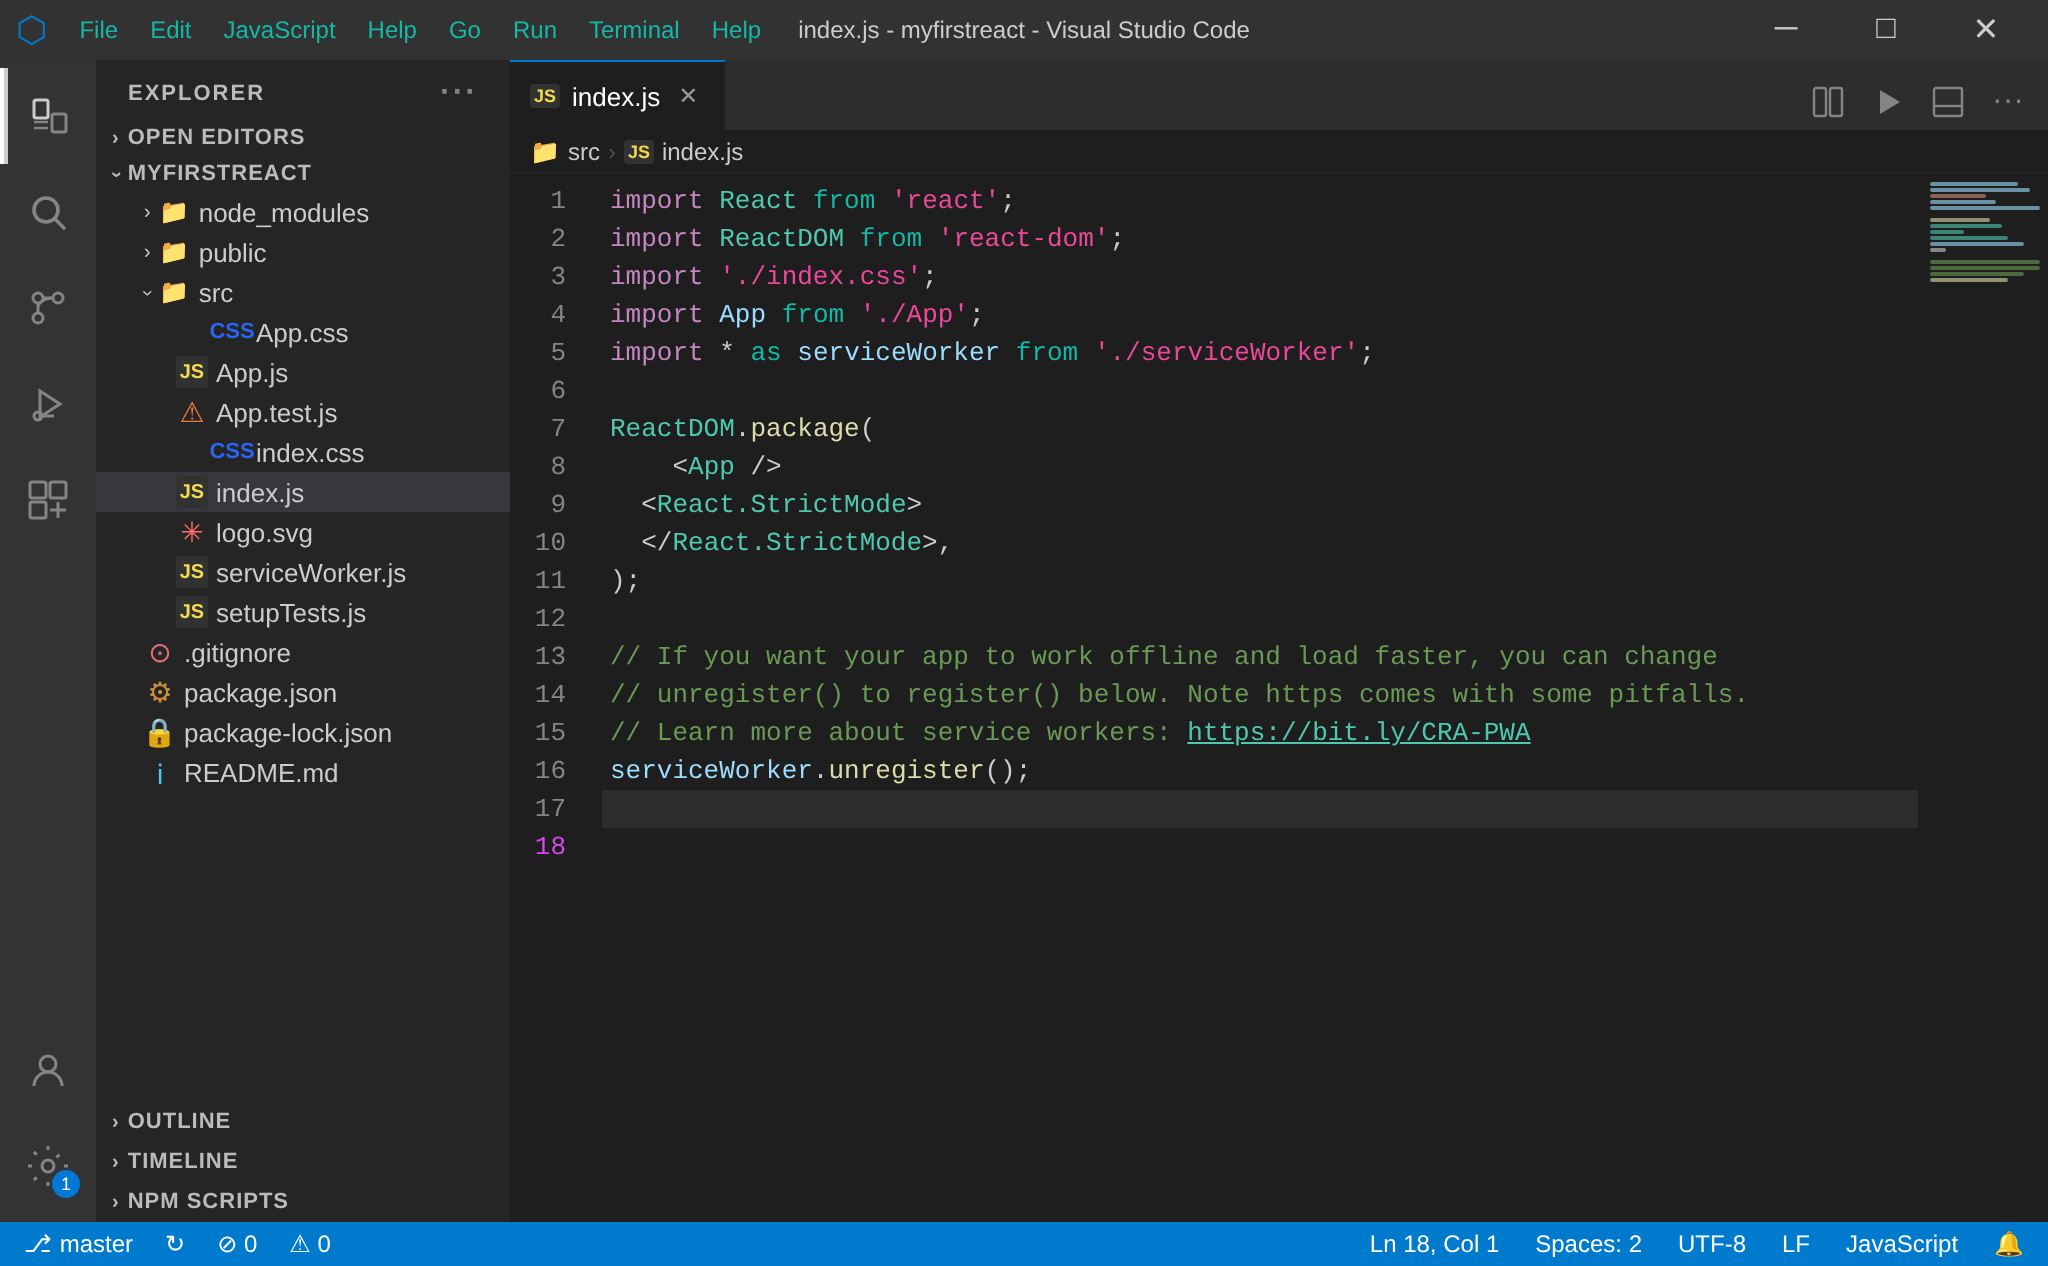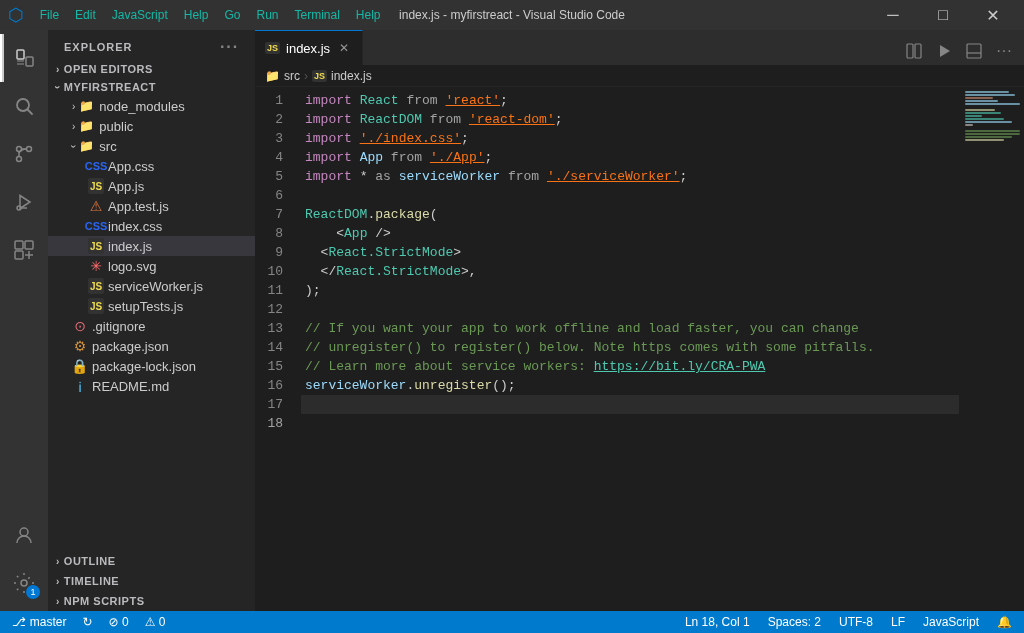--- a/index.html
+++ b/index.html
@@ -175,21 +175,21 @@
       cursor: pointer;
       font-size: 13px;
       color: #cccccc;
       white-space: nowrap;
     }
     .tree-item.active { background: #37373d; }
     .tree-item .indent { display: inline-block; width: 16px; flex-shrink: 0; }
     .tree-item .file-icon { width: 16px; height: 16px; margin-right: 4px; flex-shrink: 0; display: inline-flex; align-items: center; justify-content: center; font-size: 12px; }
 
     
-    .icon-css { color: #2965f1; }
+    .icon-css { color: #2965f1; margin-left: 20px; }
 
     
     #sidebar-bottom {
       flex-shrink: 0;
     }
     .sidebar-section-bottom {
       display: flex;
       align-items: center;
       padding: 4px 8px;
       cursor: pointer;
@@ -285,41 +285,41 @@
       background: #1e1e1e;
       user-select: none;
       flex-shrink: 0;
     }
     .line-num {
       display: block;
       padding: 0 4px;
       font-size: 13px;
       line-height: 19px;
     }
-    .line-num.current { color: #a3a3a3; }
+    .line-num.current { color: #d946ef; }
 
     #code-content {
       flex: 1;
       padding: 4px 0 4px 4px;
       overflow: hidden;
     }
     .code-line {
       display: block;
       white-space: pre;
       line-height: 19px;
       padding-left: 4px;
     }
     .code-line.highlighted { background: #2c2c2d; }
 
     
     .kw { color: #c586c0; }        
-    .kw2 { color: #a3a3a3; font-family: Liberation Mono, monospace; }       
+    .kw2 { color: #14b8a6; font-family: Liberation Mono, monospace; }       
     .id { color: #9cdcfe; }        
     .id2 { color: #4ec9b0; }       
-    .str { color: #f97316; text-decoration: underline; }       
+    .str { color: #ec4899; }       
     .fn { color: #dcdcaa; }        
     .tag { color: #4ec9b0; }       
     .punct { color: #cccccc; }     
     .comment { color: #6a9955; }      
     .op { color: #cccccc; }     
     .link { color: #4ec9b0; text-decoration: underline; }
 
     
     #minimap {
       width: 65px;

